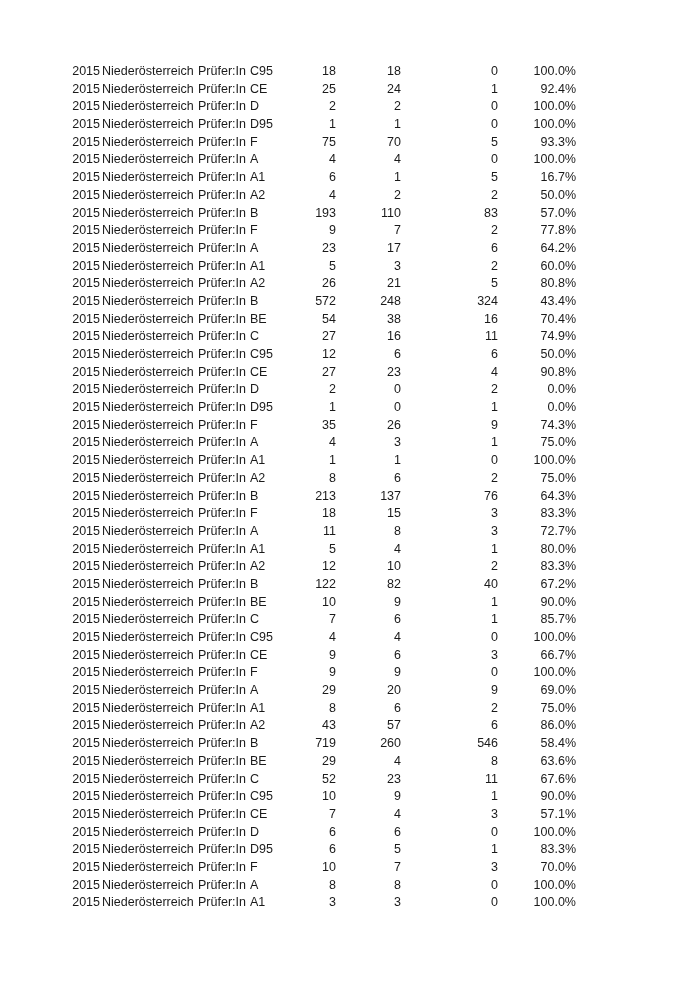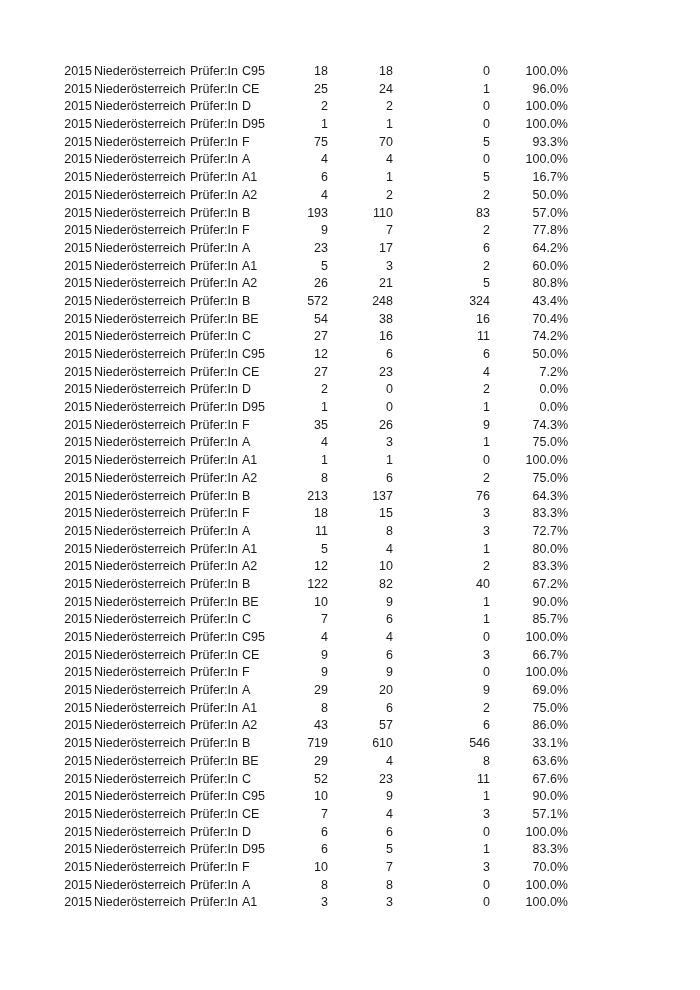--- a/index.html
+++ b/index.html
@@ -16,20 +16,21 @@
     top:63px;
     left:64px;
     font-size:12.5px;
   }
   .row{
     display:grid;
     grid-template-columns:30px 96px 52px 40px 46px 65px 97px 78px;
     height:17.7px;
     line-height:17.7px;
     white-space:nowrap;
+    margin-left:8px;
   }
   .cell{overflow:visible;}
   .c0{text-align:right;padding-right:2px;}
   .c1,.c2,.c3{text-align:left;}
   .c4,.c5,.c6,.c7{text-align:right;}
 </style>
 </head>
 <body>
 
 <div class="results-table">
@@ -44,21 +45,21 @@
       <span class="cell c7">100.0%</span>
     </div>
     <div class="row">
       <span class="cell c0">2015</span>
       <span class="cell c1">Niederösterreich</span>
       <span class="cell c2">Prüfer:In</span>
       <span class="cell c3">CE</span>
       <span class="cell c4">25</span>
       <span class="cell c5">24</span>
       <span class="cell c6">1</span>
-      <span class="cell c7">96.0%</span>
+      <span class="cell c7">92.4%</span>
     </div>
     <div class="row">
       <span class="cell c0">2015</span>
       <span class="cell c1">Niederösterreich</span>
       <span class="cell c2">Prüfer:In</span>
       <span class="cell c3">D</span>
       <span class="cell c4">2</span>
       <span class="cell c5">2</span>
       <span class="cell c6">0</span>
       <span class="cell c7">100.0%</span>
@@ -184,41 +185,41 @@
       <span class="cell c7">70.4%</span>
     </div>
     <div class="row">
       <span class="cell c0">2015</span>
       <span class="cell c1">Niederösterreich</span>
       <span class="cell c2">Prüfer:In</span>
       <span class="cell c3">C</span>
       <span class="cell c4">27</span>
       <span class="cell c5">16</span>
       <span class="cell c6">11</span>
-      <span class="cell c7">74.2%</span>
+      <span class="cell c7">74.9%</span>
     </div>
     <div class="row">
       <span class="cell c0">2015</span>
       <span class="cell c1">Niederösterreich</span>
       <span class="cell c2">Prüfer:In</span>
       <span class="cell c3">C95</span>
       <span class="cell c4">12</span>
       <span class="cell c5">6</span>
       <span class="cell c6">6</span>
       <span class="cell c7">50.0%</span>
     </div>
     <div class="row">
       <span class="cell c0">2015</span>
       <span class="cell c1">Niederösterreich</span>
       <span class="cell c2">Prüfer:In</span>
       <span class="cell c3">CE</span>
       <span class="cell c4">27</span>
       <span class="cell c5">23</span>
       <span class="cell c6">4</span>
-      <span class="cell c7">7.2%</span>
+      <span class="cell c7">90.8%</span>
     </div>
     <div class="row">
       <span class="cell c0">2015</span>
       <span class="cell c1">Niederösterreich</span>
       <span class="cell c2">Prüfer:In</span>
       <span class="cell c3">D</span>
       <span class="cell c4">2</span>
       <span class="cell c5">0</span>
       <span class="cell c6">2</span>
       <span class="cell c7">0.0%</span>
@@ -412,23 +413,23 @@
       <span class="cell c5">57</span>
       <span class="cell c6">6</span>
       <span class="cell c7">86.0%</span>
     </div>
     <div class="row">
       <span class="cell c0">2015</span>
       <span class="cell c1">Niederösterreich</span>
       <span class="cell c2">Prüfer:In</span>
       <span class="cell c3">B</span>
       <span class="cell c4">719</span>
-      <span class="cell c5">610</span>
+      <span class="cell c5">260</span>
       <span class="cell c6">546</span>
-      <span class="cell c7">33.1%</span>
+      <span class="cell c7">58.4%</span>
     </div>
     <div class="row">
       <span class="cell c0">2015</span>
       <span class="cell c1">Niederösterreich</span>
       <span class="cell c2">Prüfer:In</span>
       <span class="cell c3">BE</span>
       <span class="cell c4">29</span>
       <span class="cell c5">4</span>
       <span class="cell c6">8</span>
       <span class="cell c7">63.6%</span>

